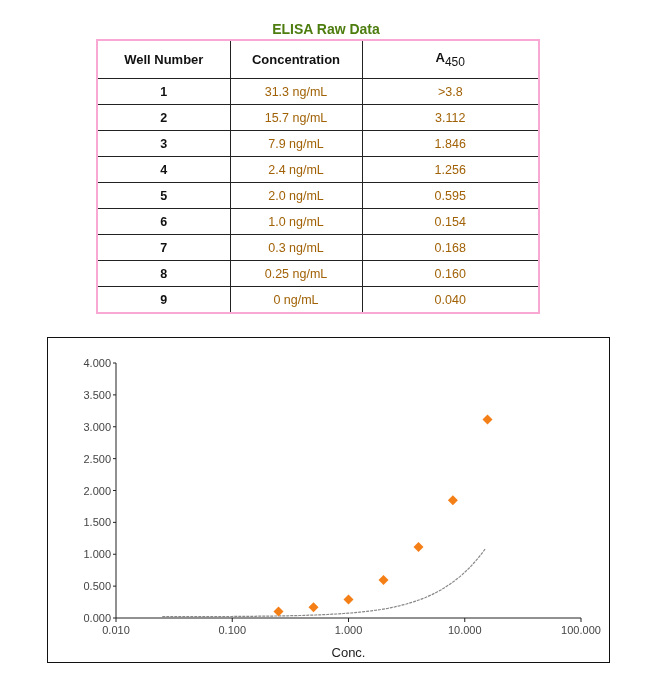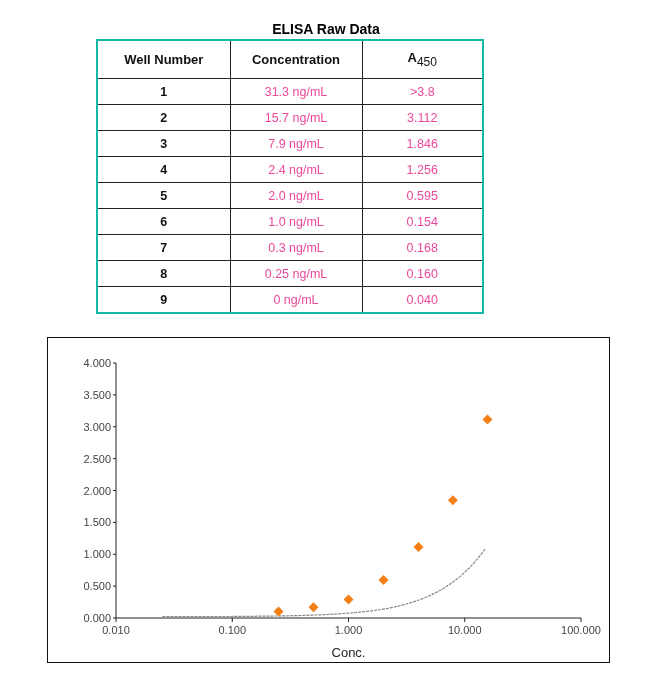--- a/index.html
+++ b/index.html
@@ -1,24 +1,24 @@
 <!DOCTYPE html>
 <html><head>
 <meta charset="utf-8">
 <style>
   html, body { margin: 0; padding: 0; background: #ffffff; }
   body { width: 650px; height: 677px; position: relative; overflow: hidden;
          font-family: "Liberation Sans", sans-serif; color: #111; }
   .title { position: absolute; left: 96px; width: 460px; top: 21px; text-align: center;
-           font-size: 14px; font-weight: bold; color: #000000; }
-  table.raw { position: absolute; left: 96px; top: 39px; width: 388px;
-              border-collapse: collapse; border: 2px solid #14b8a6; }
+           font-size: 14px; font-weight: bold; color: #4d7c0f; }
+  table.raw { position: absolute; left: 96px; top: 39px; width: 444px;
+              border-collapse: collapse; border: 2px solid #f9a8d4; }
   table.raw th, table.raw td { border: 1px solid #222; text-align: center; padding: 0; }
   table.raw th { height: 37px; font-size: 13px; font-weight: bold; }
-  table.raw td { height: 25px; font-size: 12.5px; color: #ec4899; }
+  table.raw td { height: 25px; font-size: 12.5px; color: #a16207; }
   table.raw td.well { font-weight: bold; color: #111; }
   table.raw col.c1 { width: 133px; } table.raw col.c2 { width: 132px; }
   sub { font-size: 12px; font-weight: normal; }
   .chart-frame { position: absolute; left: 47px; top: 337px; width: 563px; height: 326px;
                  border: 1.5px solid #111; box-sizing: border-box; }
   svg.plot { position: absolute; left: 0; top: 0; }
   .tick-label { font-family: "Liberation Sans", sans-serif; font-size: 11px; fill: #444; }
   .axis-title { font-family: "Liberation Sans", sans-serif; font-size: 13px; fill: #222; }
 </style>
 </head>

